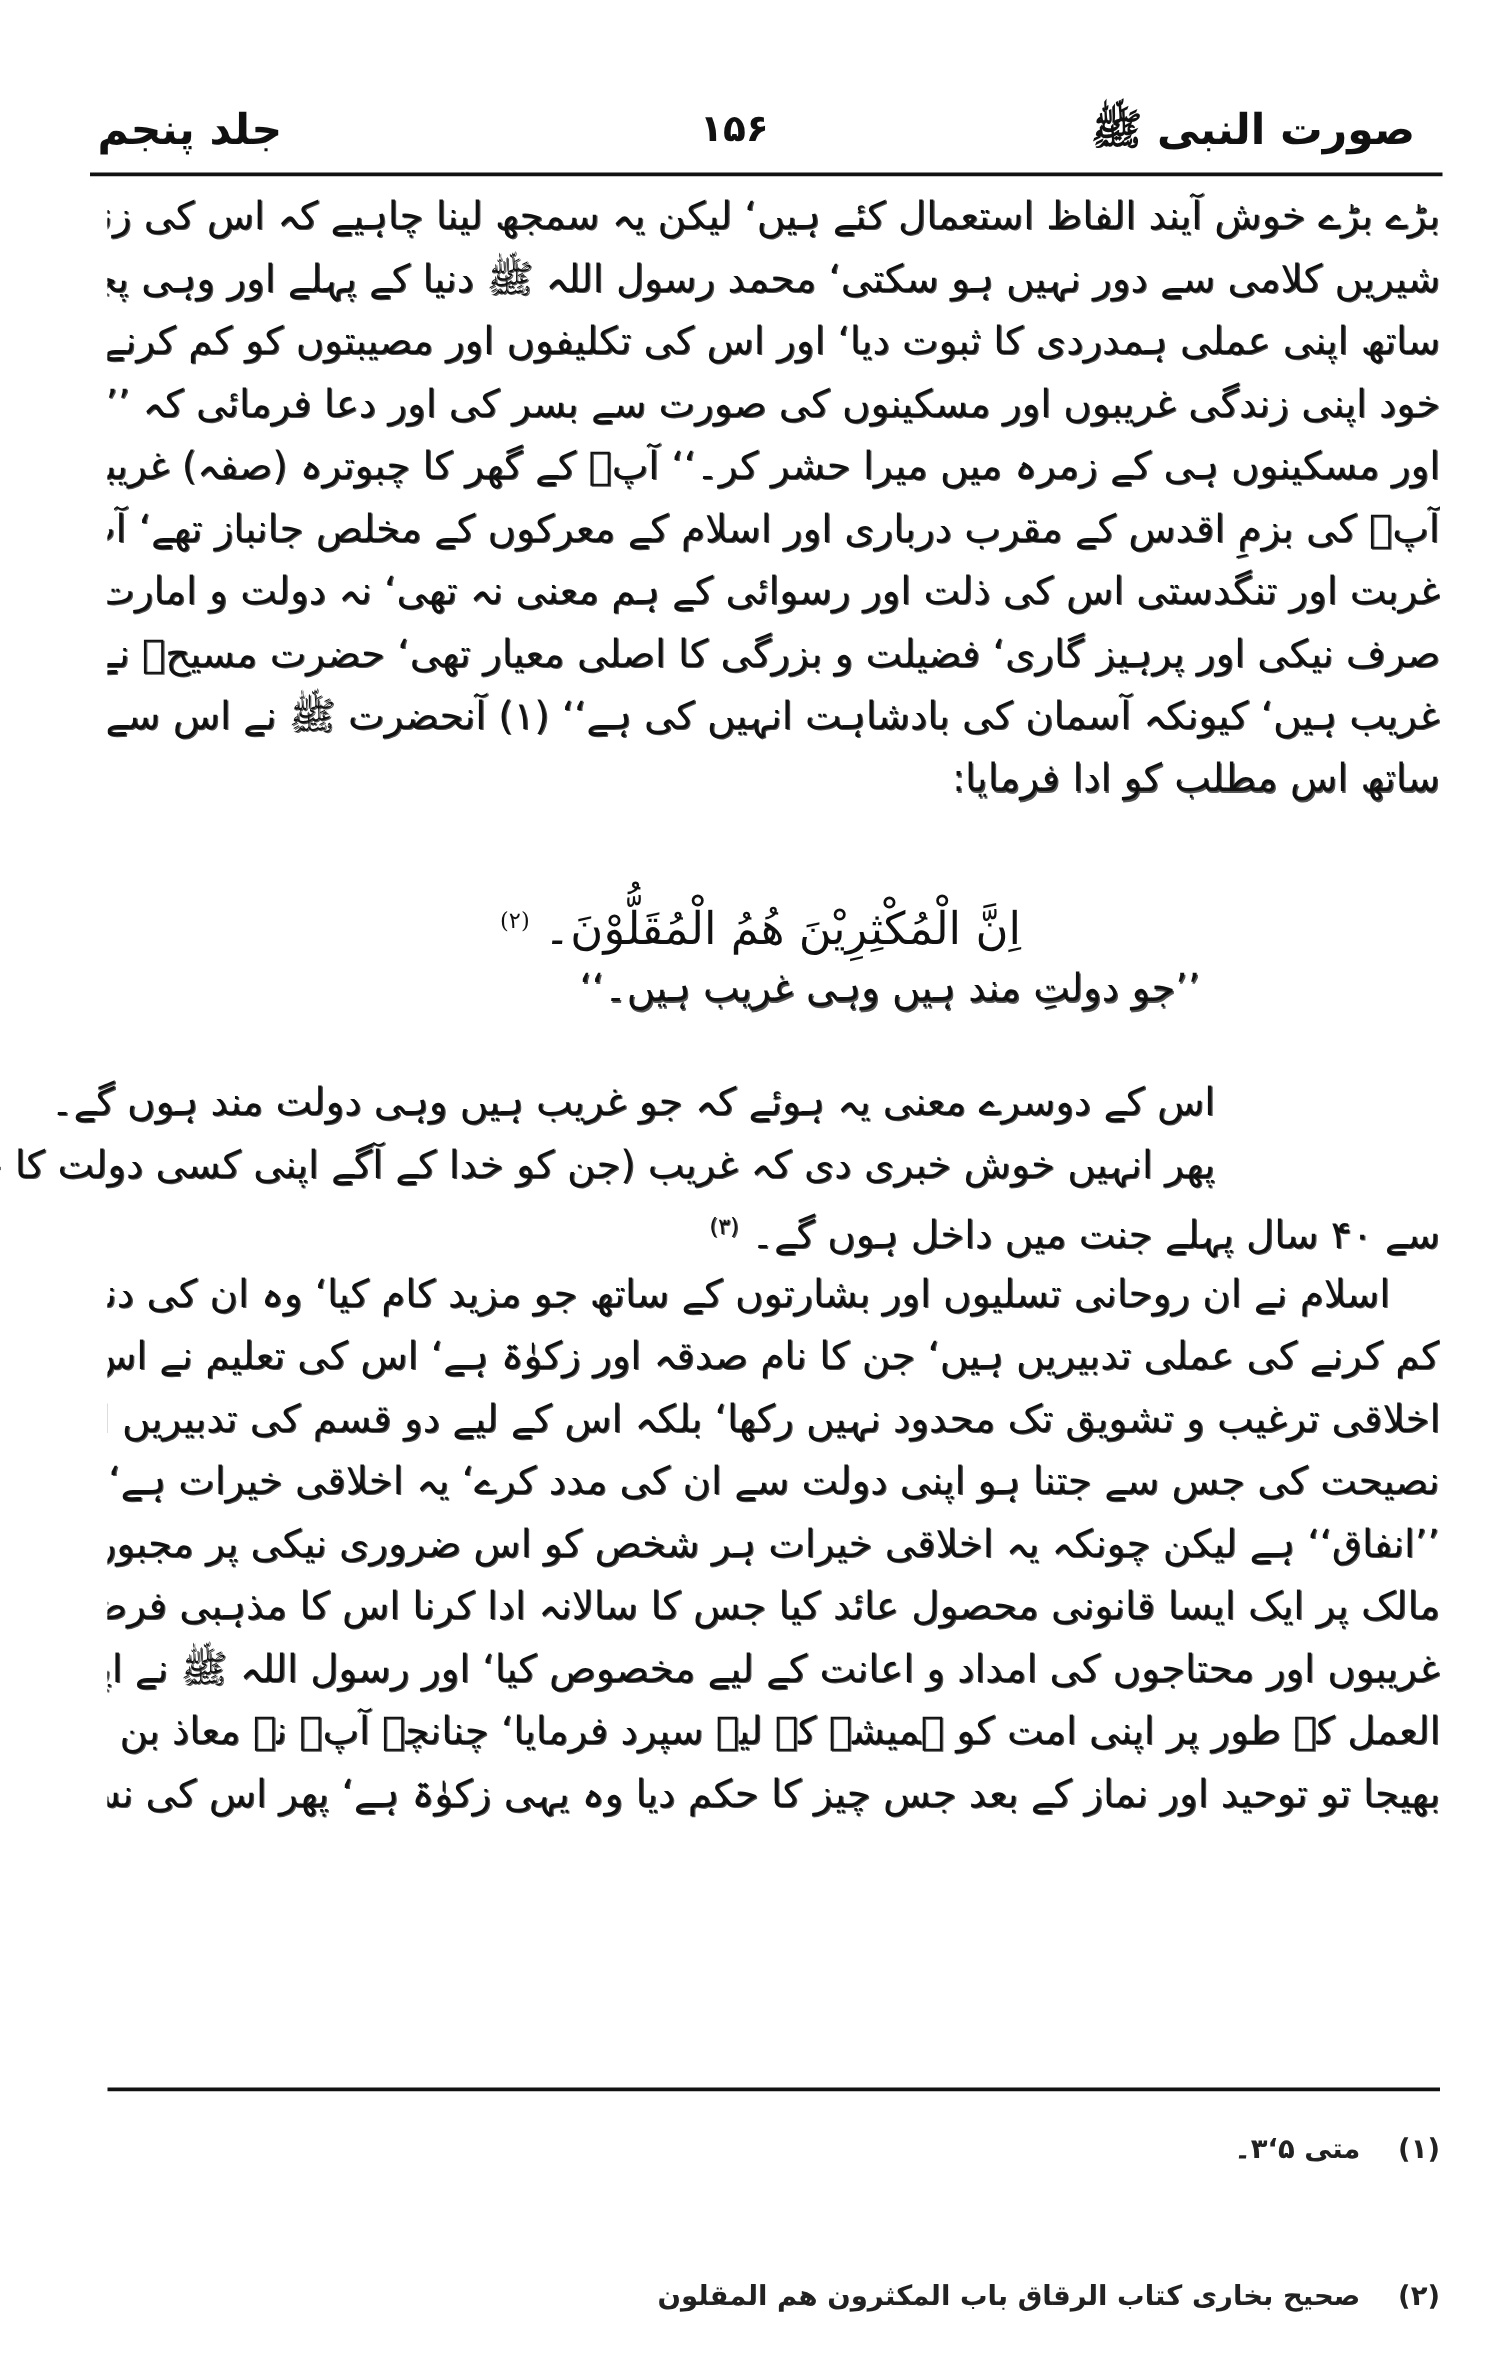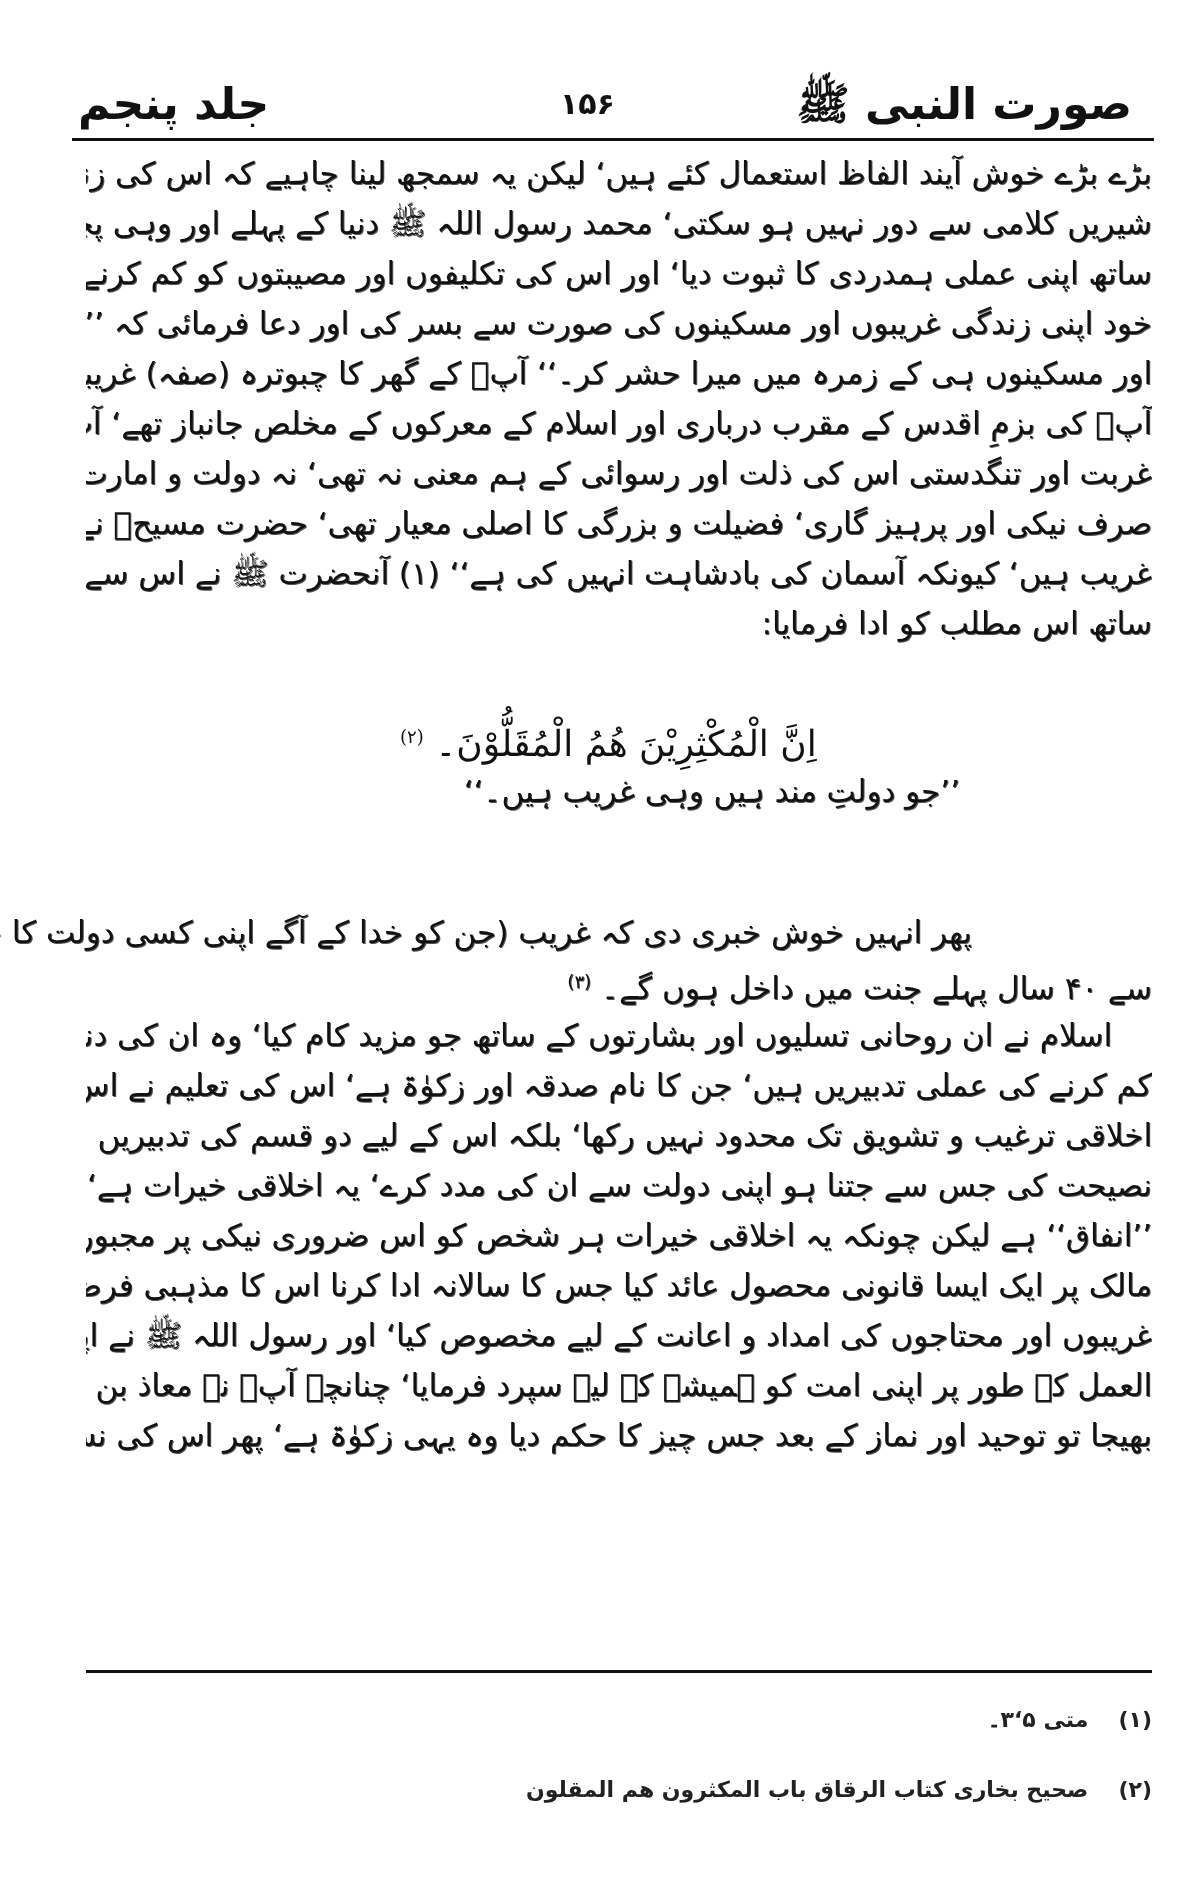--- a/index.html
+++ b/index.html
@@ -1,19 +1,19 @@
 <!DOCTYPE html>
 <html><head>
 <meta charset="utf-8">
 <style>
   html, body { margin:0; padding:0; background:#ffffff; }
   body { width:1192px; height:1891px; position:relative; overflow:hidden;
          font-family:"DejaVu Sans", sans-serif; color:#111; }
   .page { position:absolute; left:0; top:0; width:1192px; height:1891px; background:#fff; }
-  .hdr { position:absolute; top:78px; height:52px; font-size:44px; line-height:52px; direction:rtl; color:#111; font-weight:bold;text-align:right; }
+  .hdr { position:absolute; top:78px; height:52px; font-size:34px; line-height:52px; direction:rtl; color:#111; font-weight:bold;text-align:right; }
   .hdr-title { right:60px; }
   .hdr-page { left:560px; width:80px; text-align:left; direction:ltr; font-size:30px; }
   .hdr-vol { left:78px; }
   .rule-top { position:absolute; left:72px; top:138px; width:1082px; height:3px; background:#111; }
   .rule-foot { position:absolute; left:86px; top:1670px; width:1066px; height:3px; background:#111; }
   .body-text { position:absolute; left:86px; width:1066px; direction:rtl; font-size:31px; line-height:50px; }
   .line { height:50px; white-space:nowrap; text-align:justify; text-align-last:justify; overflow:hidden; text-shadow:1px 1px 0 #555; }
   .line.last { text-align-last:right; }
   .para-a { top:148px; }
   .verse { position:absolute; left:400px; width:560px; top:712px; direction:rtl; font-size:36px; line-height:50px; text-align:left; font-family:"DejaVu Serif", serif; }
@@ -47,20 +47,21 @@
     <div class="line last">ساتھ اس مطلب کو ادا فرمایا:</div>
   </div>
 
   <div class="verse">
     <span>اِنَّ الْمُکْثِرِیْنَ هُمُ الْمُقَلُّوْنَ۔</span>
     <span class="ref">(۲)</span>
   </div>
 
   <div class="quote">’’جو دولتِ مند ہیں وہی غریب ہیں۔‘‘</div>
 
+  <div class="indent-line" style="right:220px; top:857px;">اس کے دوسرے معنی یہ ہوئے کہ جو غریب ہیں وہی دولت مند ہوں گے۔</div>
 
   <div class="indent-line" style="right:220px; left:86px; top:907px; text-align:justify; text-align-last:justify;">پھر انہیں خوش خبری دی کہ غریب (جن کو خدا کے آگے اپنی کسی دولت کا حساب نہیں دینا ہے) دولت والوں</div>
   <div class="indent-line" style="right:40px; top:957px;">
     <span>سے ۴۰ سال پہلے جنت میں داخل ہوں گے۔</span>
     <span class="ref">(۳)</span>
   </div>
 
   <div class="body-text para-b" style="top:1010px;">
     <div class="line" style="padding-right:40px; box-sizing:border-box;">اسلام نے ان روحانی تسلیوں اور بشارتوں کے ساتھ جو مزید کام کیا‘ وہ ان کی دنیاوی تکلیفوں اور مصیبتوں کو</div>
     <div class="line">کم کرنے کی عملی تدبیریں ہیں‘ جن کا نام صدقہ اور زکوٰۃ ہے‘ اس کی تعلیم نے اس عملی ہمدردی اور اعانت کو صرف</div>
@@ -72,18 +73,18 @@
     <div class="line">العمل کے طور پر اپنی امت کو ہمیشہ کے لیے سپرد فرمایا‘ چنانچہ آپؐ نے معاذ بن جبلؓ کو اپنا نائب بنا کر یمن</div>
     <div class="line">بھیجا تو توحید اور نماز کے بعد جس چیز کا حکم دیا وہ یہی زکوٰۃ ہے‘ پھر اس کی نسبت ان کو یہ ہدایت فرمائی کہ</div>
   </div>
 
   <div class="rule-foot"></div>
 
   <div class="fn" style="top:1702px;">
     <span class="num">(۱)</span>
     <span>متی ۵‘۳۔</span>
   </div>
-  <div class="fn" style="top:1772px;">
+  <div class="fn" style="top:1820px;">
     <span class="num">(۲)</span>
     <span>صحیح بخاری کتاب الرقاق باب المکثرون هم المقلون</span>
   </div>
 
 </div>
 
 </body></html>

